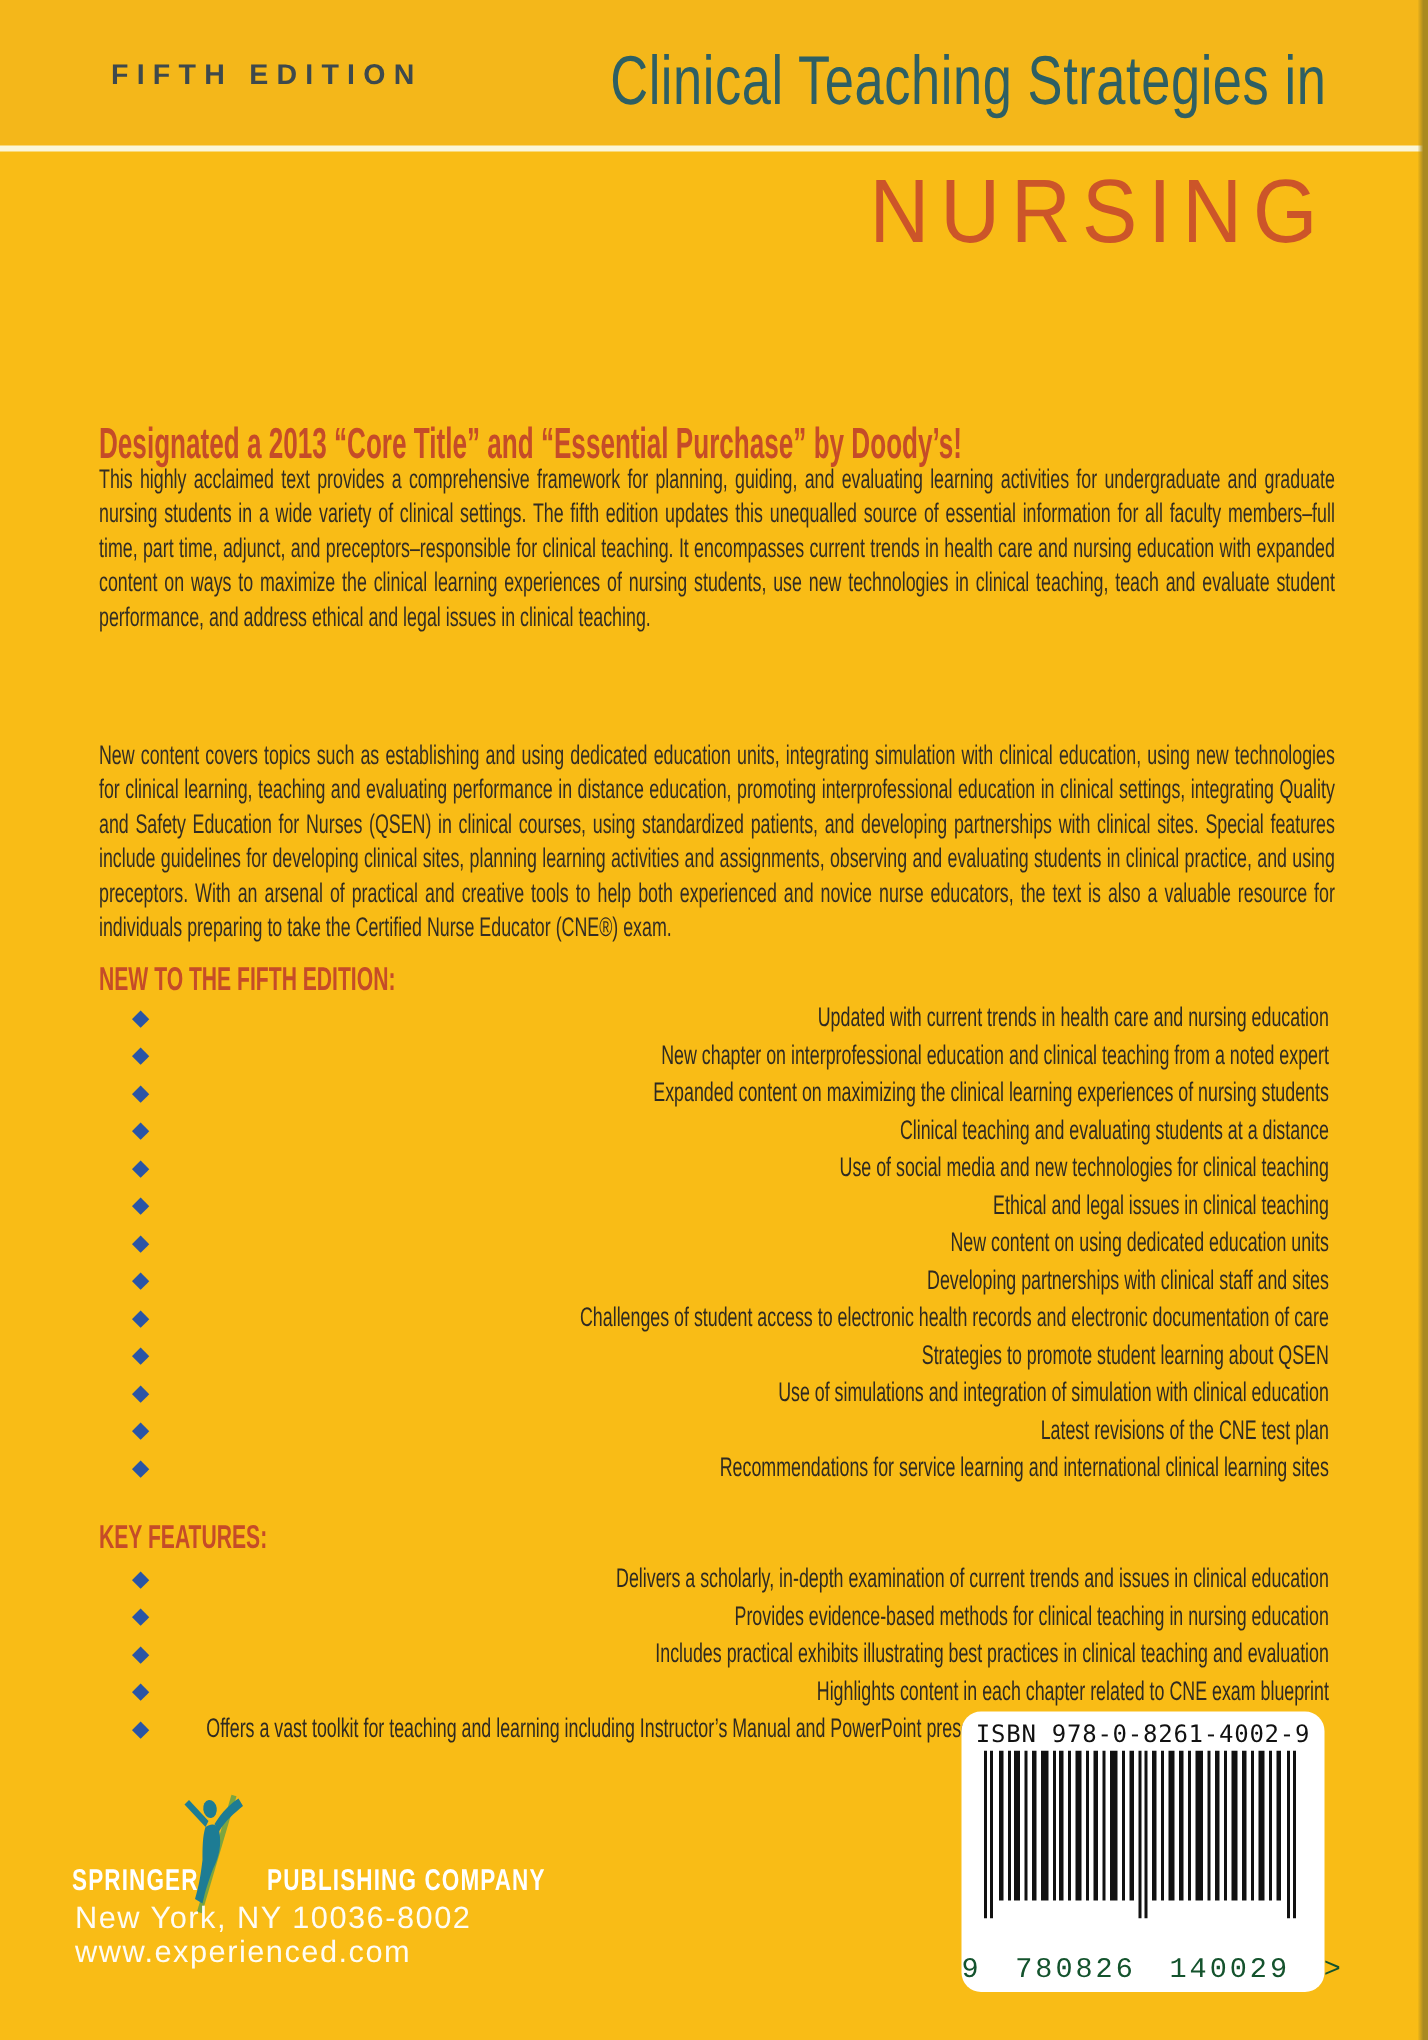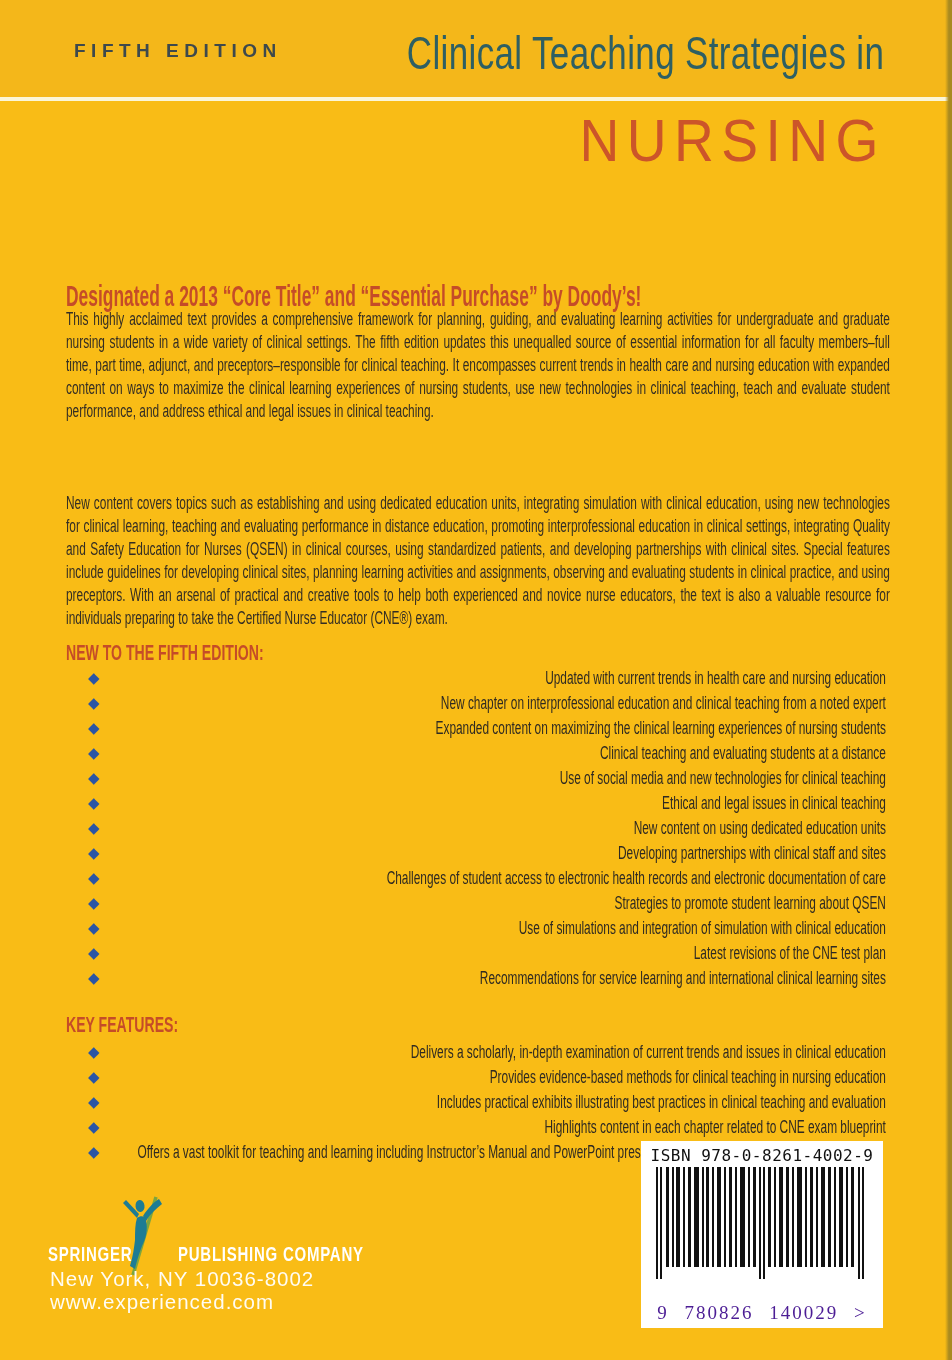--- a/index.html
+++ b/index.html
@@ -77,30 +77,30 @@
   }
   .logo-word-left  { left:48px; }
   .logo-word-right { left:178px; }
   .address {
     position:absolute; left:50px; top:1267px;
     font-size:20.5px; line-height:23px; color:rgba(255,255,255,0.95); letter-spacing:1px;
   }
   
   .barcode-box {
     position:absolute; left:641px; top:1141px; width:242px; height:187px;
-    background:#FFFFFF; text-align:center;
+    background:#FFFFFF; text-align:center;border-radius:13px;
   }
   .isbn-label {
     margin-top:5px; font-family:"DejaVu Sans Mono", monospace;
     font-size:16px; letter-spacing:0.5px; color:#111;
   }
   .bars { display:block; margin:2px auto 0 auto; }
   .barcode-digits {
     position:absolute; left:0; bottom:4px; width:100%;
-    font-family:Liberation Serif, serif; font-size:19px; color:#4c1d95;
+    font-family:Liberation Mono, monospace; font-size:19px; color:#14532d;
     letter-spacing:2px; word-spacing:9px; white-space:nowrap;
   }
   
   .edge-strip { position:absolute; right:0; top:0; width:7px; height:1360px;
     background:linear-gradient(to right, rgba(169,138,32,0), #A98A20 55%); }
 </style>
 </head>
 <body>
 
 <div class="page">

